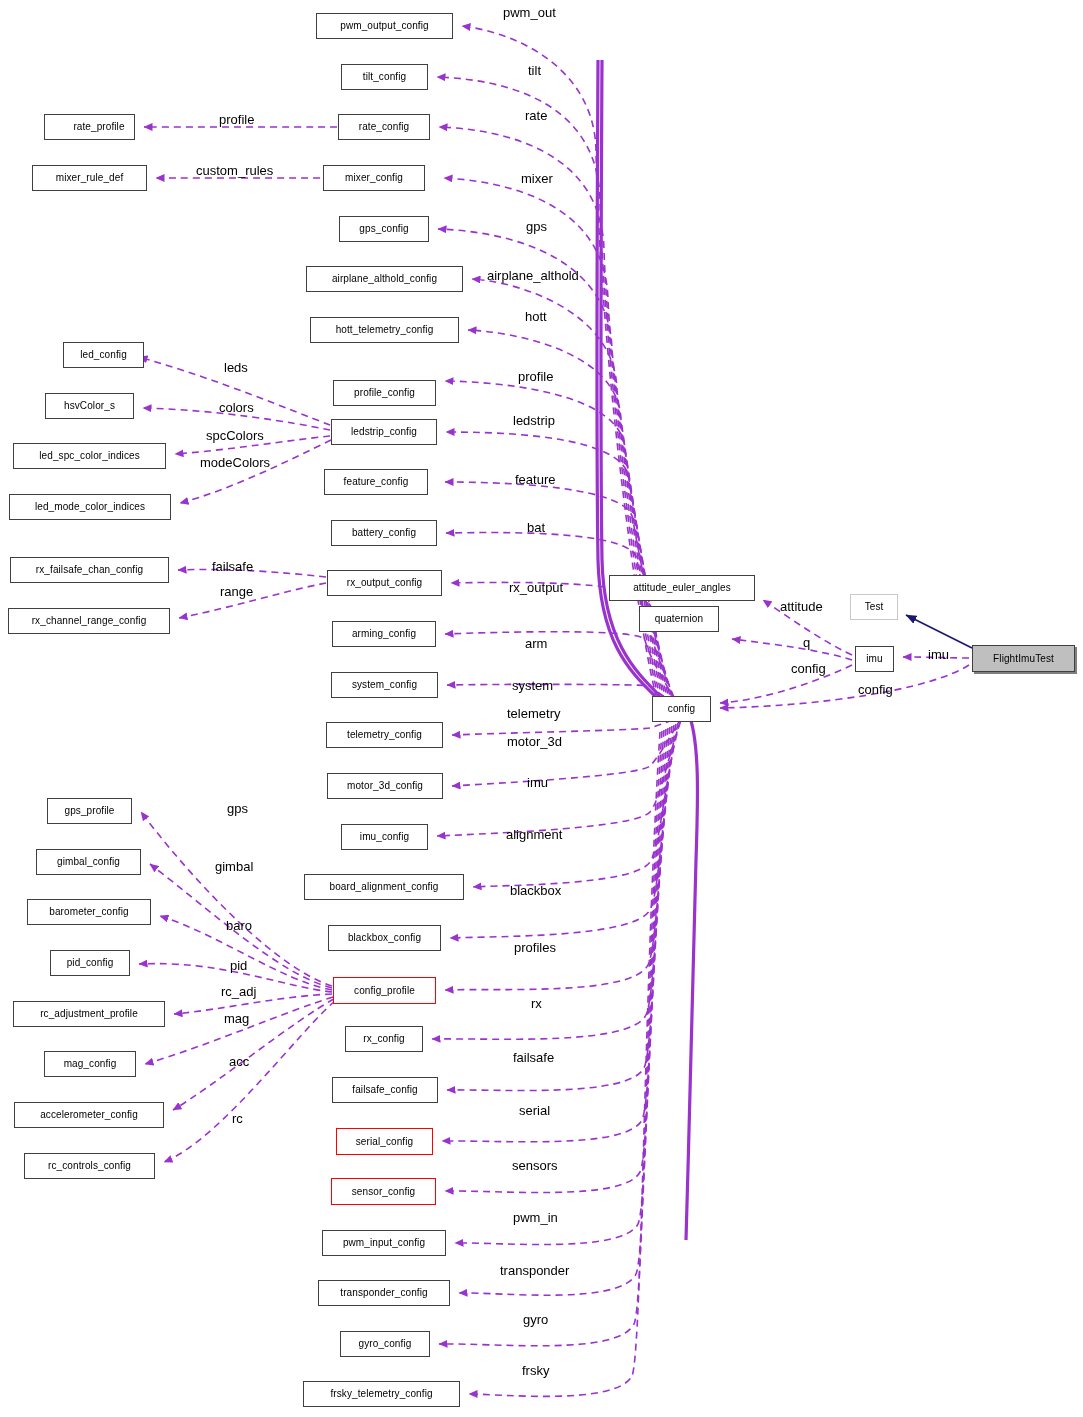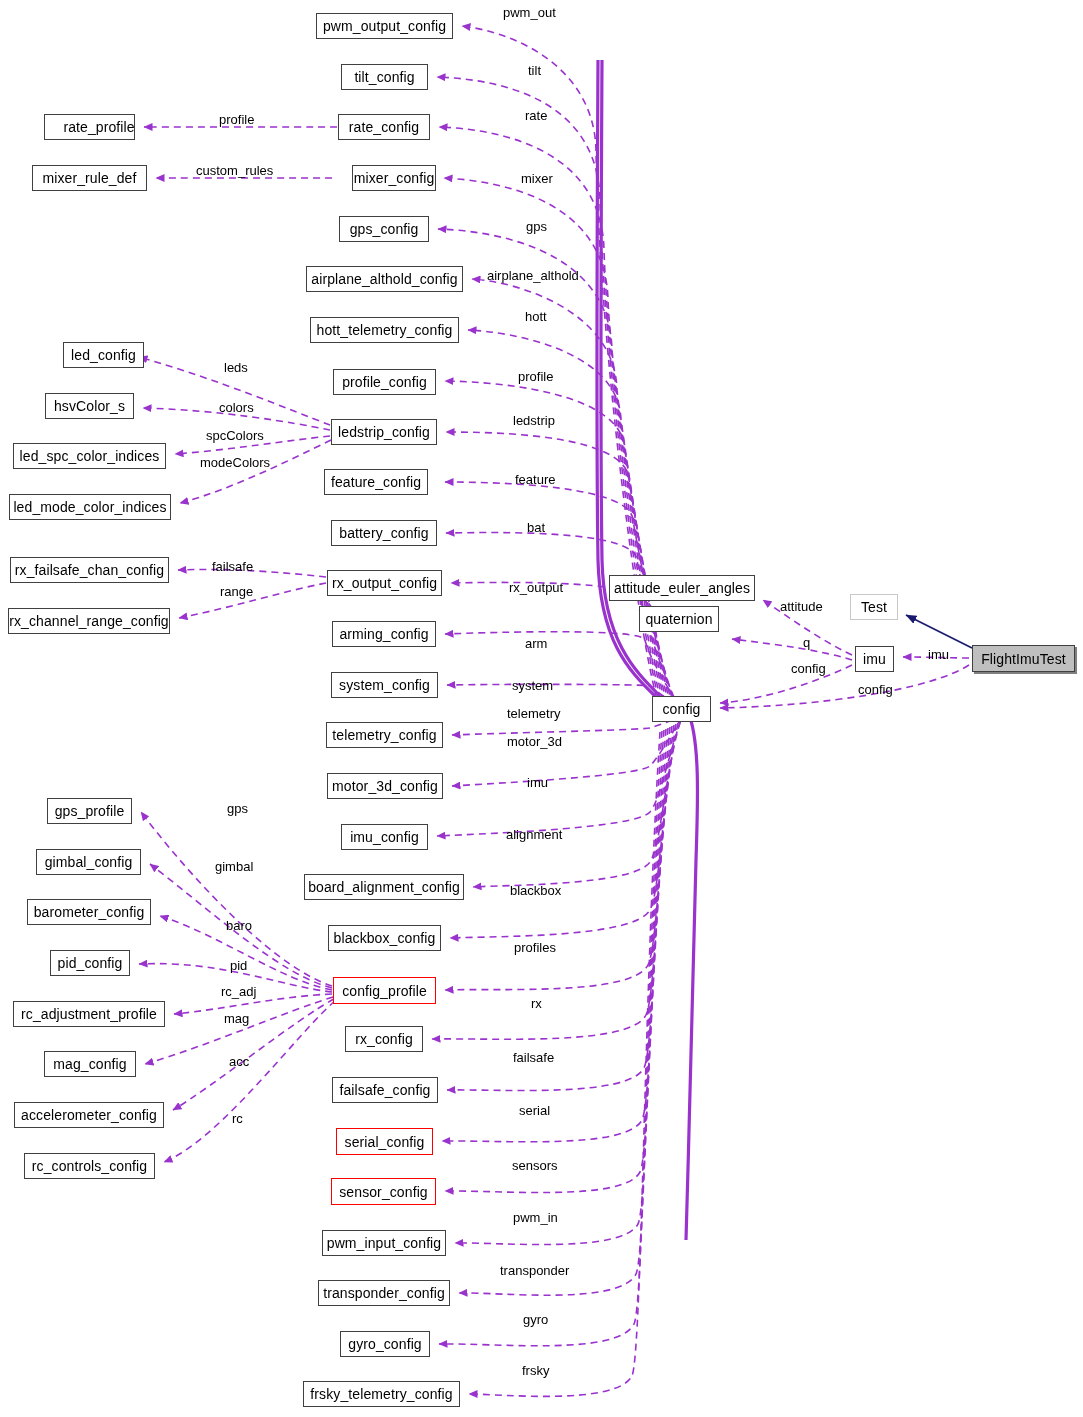--- a/index.html
+++ b/index.html
@@ -1,20 +1,20 @@
 <!DOCTYPE html>
 <html><head>
 <meta charset="utf-8">
 <style>
   html,body{margin:0;padding:0;background:#ffffff;}
   body{font-family:"Liberation Sans","DejaVu Sans",sans-serif;}
   #stage{position:relative;width:1083px;height:1417px;overflow:hidden;background:#fff;}
   #edges{position:absolute;left:0;top:0;width:1083px;height:1417px;pointer-events:none;}
   .node{position:absolute;box-sizing:border-box;display:flex;align-items:center;justify-content:center;
-        background:#ffffff;border:1px solid #404040;font-size:14px;color:#000;white-space:nowrap;
+        background:#ffffff;border:1px solid #404040;font-size:10px;color:#000;white-space:nowrap;
         line-height:1;letter-spacing:.1px;}
   .node .nlab{pointer-events:none;}
   .node.shadow{box-shadow:2px 2px 0 0 #808080;}
   .node.red{border-color:#ff0000;}
   .node.gray{background:#bfbfbf;}
   .node.pale{border-color:#c8c8c8;}
   .elab{position:absolute;font-size:13px;color:#000;white-space:nowrap;line-height:1;}
 </style>
 </head>
 <body>
@@ -105,36 +105,36 @@
     </div>
   <div class="node" style="left:44px;top:114px;width:91px;height:26px;padding-left:19px;">
       <span class="nlab">rate_profile</span>
     </div>
   <div class="node" style="left:338px;top:114px;width:92px;height:26px;">
       <span class="nlab">rate_config</span>
     </div>
   <div class="node" style="left:32px;top:165px;width:115px;height:26px;">
       <span class="nlab">mixer_rule_def</span>
     </div>
-  <div class="node" style="left:352px;top:165px;width:84px;height:26px;">
+  <div class="node" style="left:323px;top:165px;width:102px;height:26px;">
       <span class="nlab">mixer_config</span>
     </div>
   <div class="node" style="left:339px;top:216px;width:90px;height:26px;">
       <span class="nlab">gps_config</span>
     </div>
   <div class="node" style="left:306px;top:266px;width:157px;height:26px;">
       <span class="nlab">airplane_althold_config</span>
     </div>
   <div class="node" style="left:310px;top:317px;width:149px;height:26px;">
       <span class="nlab">hott_telemetry_config</span>
     </div>
   <div class="node" style="left:63px;top:342px;width:81px;height:26px;">
       <span class="nlab">led_config</span>
     </div>
-  <div class="node" style="left:333px;top:369px;width:103px;height:26px;">
+  <div class="node" style="left:333px;top:380px;width:103px;height:26px;">
       <span class="nlab">profile_config</span>
     </div>
   <div class="node" style="left:45px;top:393px;width:89px;height:26px;">
       <span class="nlab">hsvColor_s</span>
     </div>
   <div class="node" style="left:331px;top:419px;width:106px;height:26px;">
       <span class="nlab">ledstrip_config</span>
     </div>
   <div class="node" style="left:13px;top:443px;width:153px;height:26px;">
       <span class="nlab">led_spc_color_indices</span>

